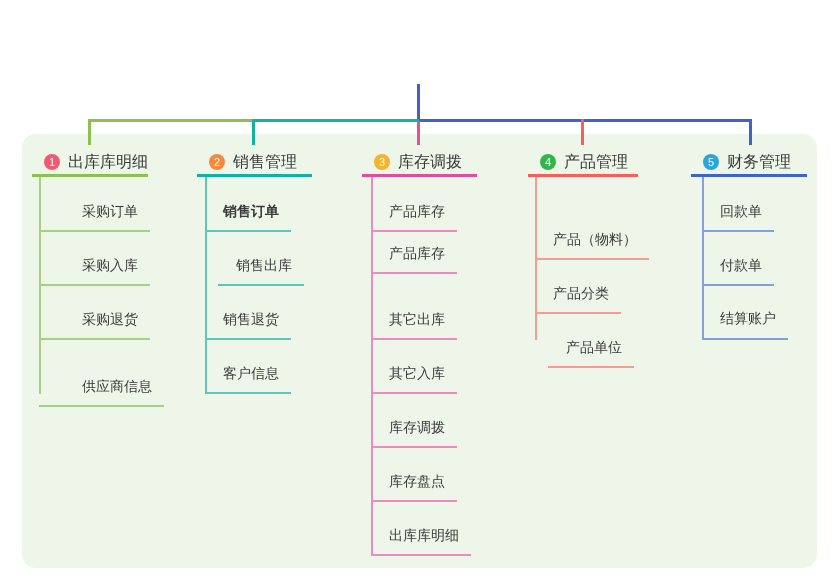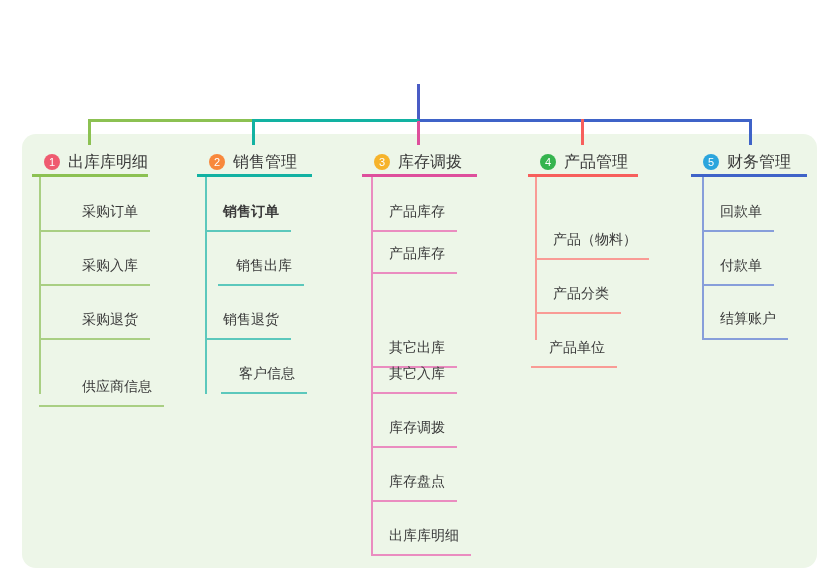--- a/index.html
+++ b/index.html
@@ -80,47 +80,47 @@
 
   <div class="b2">
     <div class="branch-header" style="left:197px;width:115px;">
       <span class="badge">2</span>
       <span>销售管理</span>
     </div>
     <div class="spine" style="left:205px;top:177px;height:217px;"></div>
     <div class="child" style="left:205px;top:202px;font-weight:bold;">销售订单</div>
     <div class="child" style="left:218px;top:256px;">销售出库</div>
     <div class="child" style="left:205px;top:310px;">销售退货</div>
-    <div class="child" style="left:221px;top:364px;">客户信息</div>
+    <div class="child" style="left:205px;top:364px;">客户信息</div>
   </div>
 
   <div class="b3">
     <div class="branch-header" style="left:362px;width:115px;">
       <span class="badge">3</span>
       <span>库存调拨</span>
     </div>
     <div class="spine" style="left:371px;top:177px;height:379px;"></div>
     <div class="child" style="left:371px;top:202px;">产品库存</div>
     <div class="child" style="left:371px;top:244px;">产品库存</div>
-    <div class="child" style="left:371px;top:310px;margin-top:28px;">其它出库</div>
+    <div class="child" style="left:371px;top:310px;">其它出库</div>
     <div class="child" style="left:371px;top:364px;">其它入库</div>
     <div class="child" style="left:371px;top:418px;">库存调拨</div>
     <div class="child" style="left:371px;top:472px;">库存盘点</div>
     <div class="child" style="left:371px;top:526px;">出库库明细</div>
   </div>
 
   <div class="b4">
     <div class="branch-header" style="left:528px;width:110px;">
       <span class="badge">4</span>
       <span>产品管理</span>
     </div>
     <div class="spine" style="left:535px;top:177px;height:163px;"></div>
     <div class="child" style="left:535px;top:202px;">产品（物料）</div>
     <div class="child" style="left:535px;top:256px;">产品分类</div>
-    <div class="child" style="left:531px;top:310px;">产品单位</div>
+    <div class="child" style="left:548px;top:310px;">产品单位</div>
   </div>
 
   <div class="b5">
     <div class="branch-header" style="left:691px;width:116px;">
       <span class="badge">5</span>
       <span>财务管理</span>
     </div>
     <div class="spine" style="left:702px;top:177px;height:163px;"></div>
     <div class="child" style="left:702px;top:202px;">回款单</div>
     <div class="child" style="left:702px;top:256px;">付款单</div>

